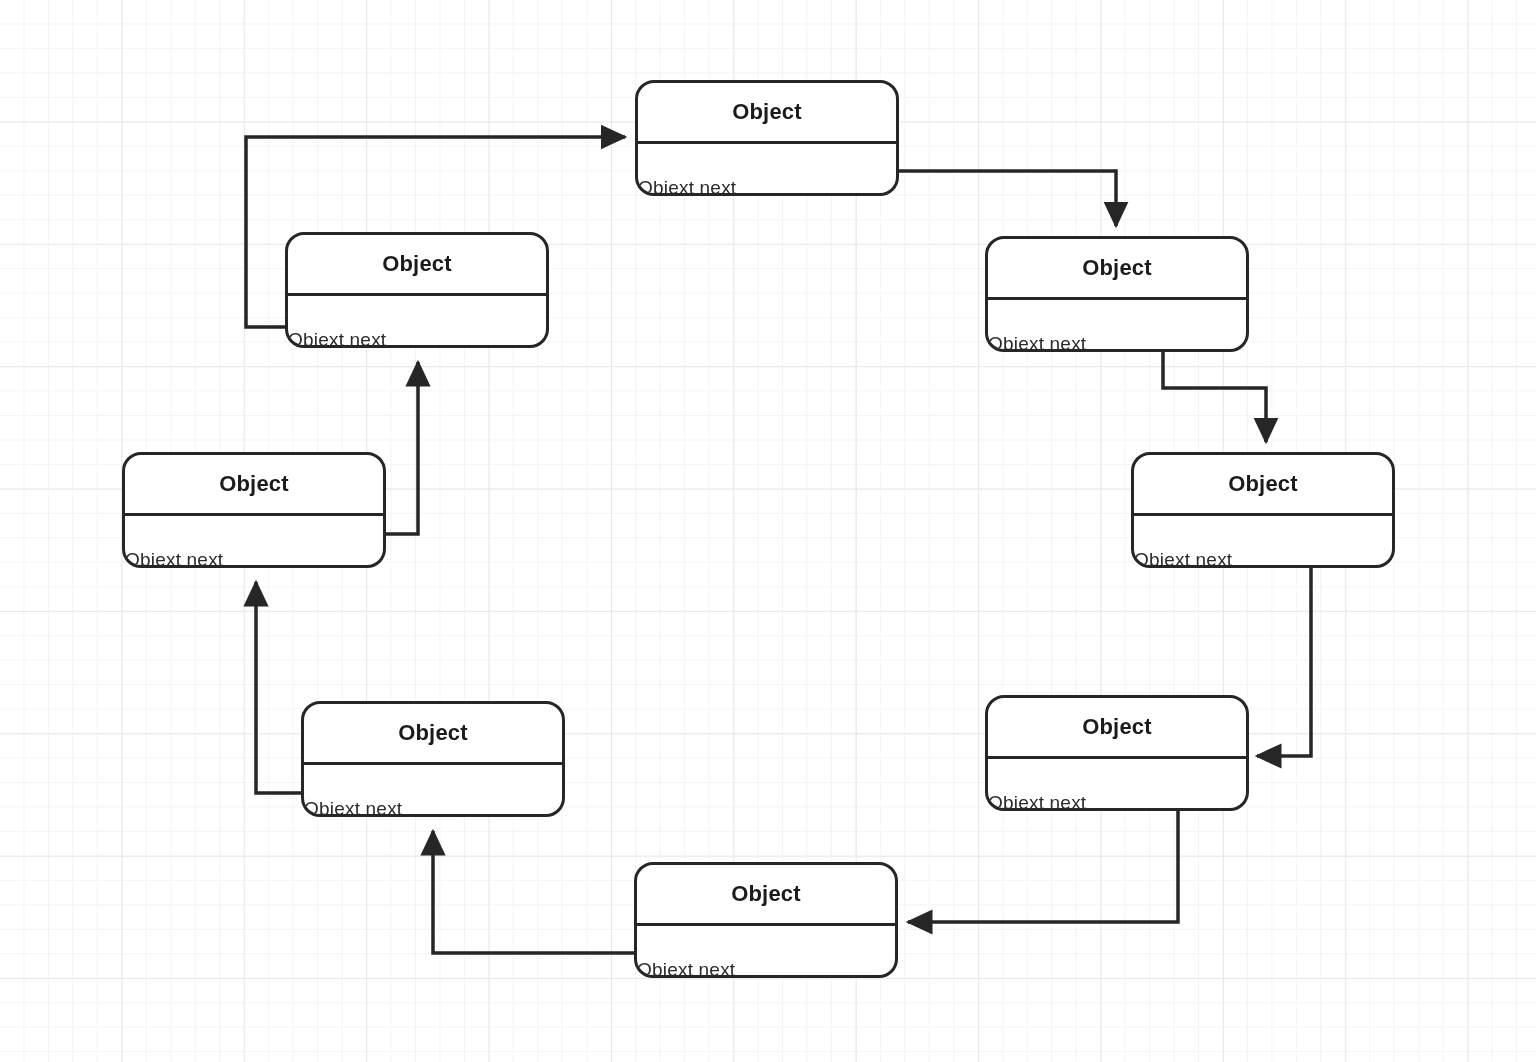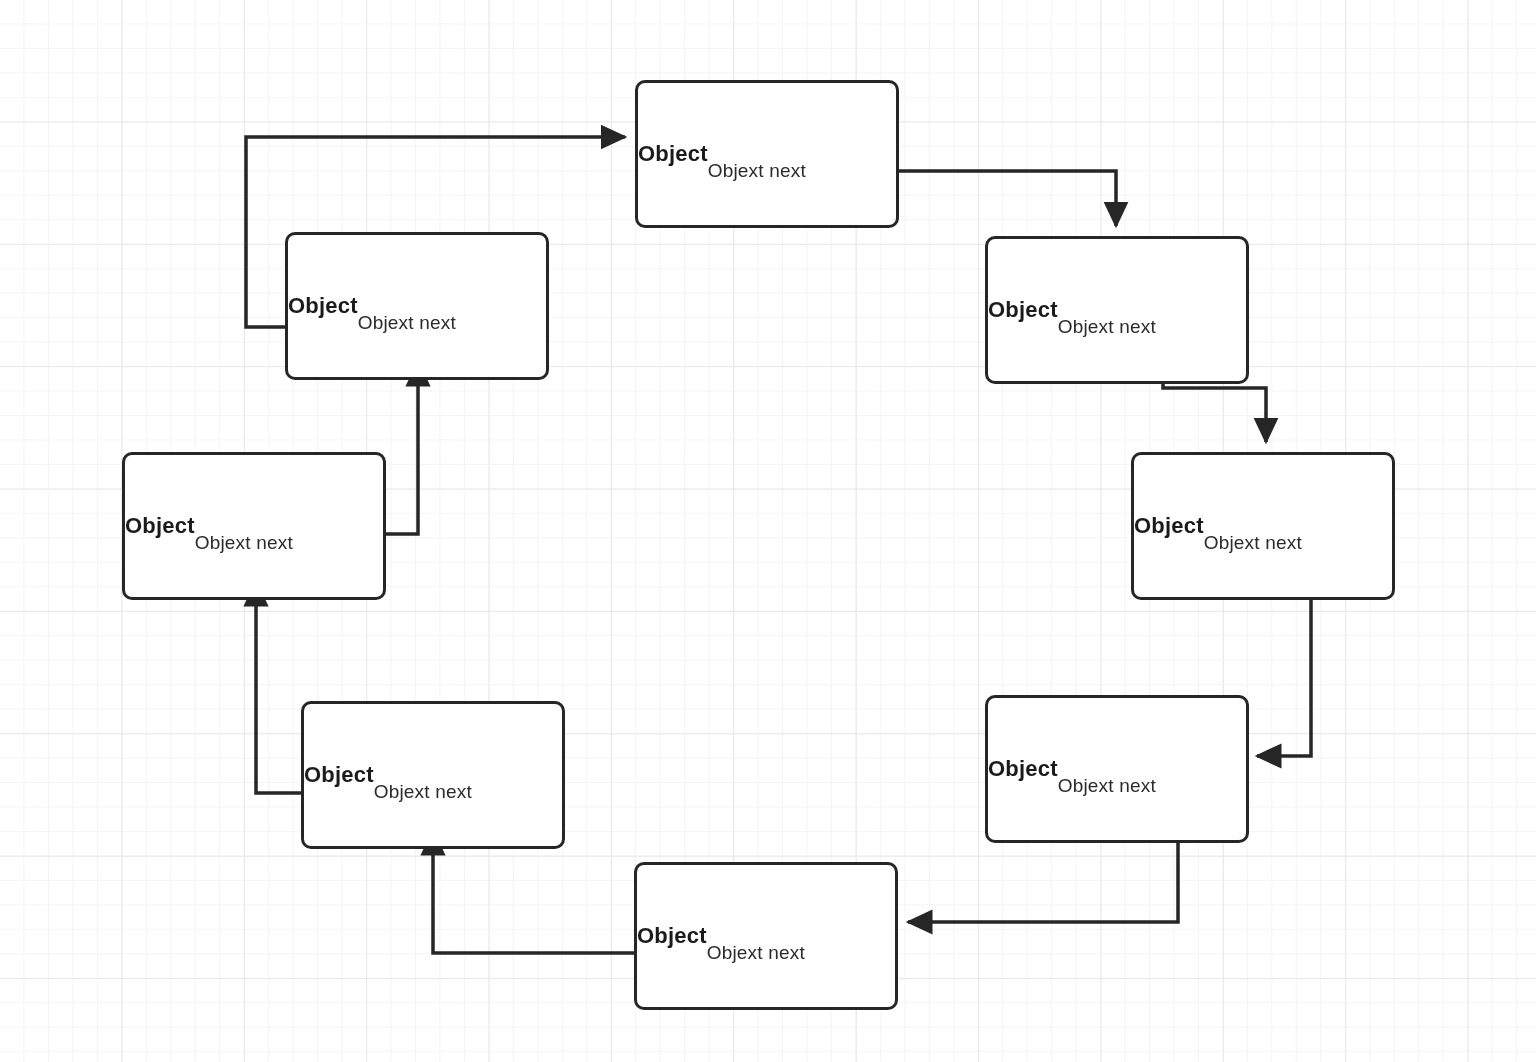--- a/index.html
+++ b/index.html
@@ -35,25 +35,25 @@
     top: 0;
     width: 1536px;
     height: 1062px;
     pointer-events: none;
   }
   .node {
     position: absolute;
     box-sizing: border-box;
     background: #ffffff;
     border: 3px solid #262626;
-    border-radius: 10px;
+    border-radius: 19px;
     width: 264px;
-    height: 148px;
+    height: 116px;
     display: flex;
-    flex-direction: row;
+    flex-direction: column;
     overflow: hidden;
   }
   .node-header {
     flex: 0 0 58px;
     display: flex;
     align-items: center;
     justify-content: center;
     font-size: 22px;
     font-weight: bold;
     color: #1b1b1b;

